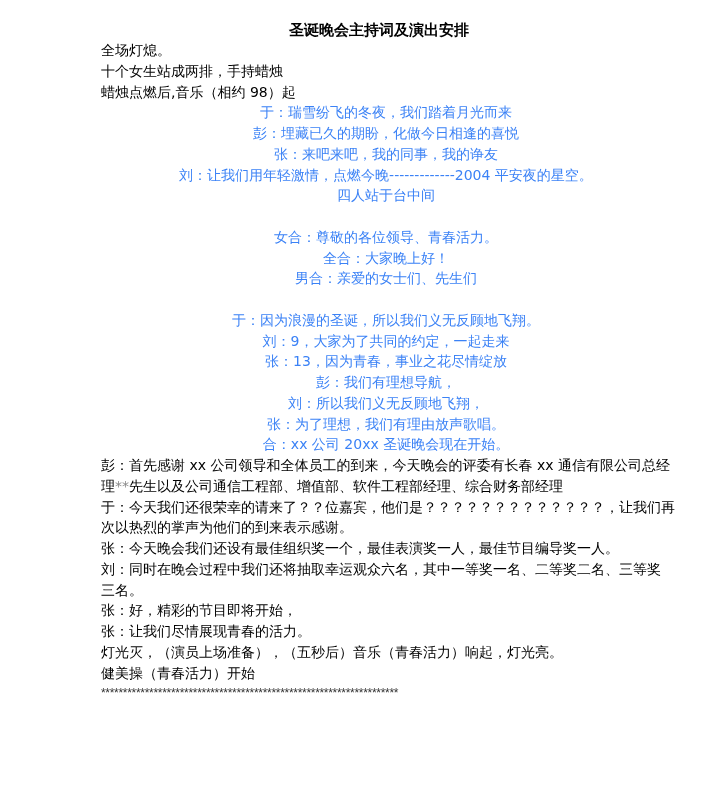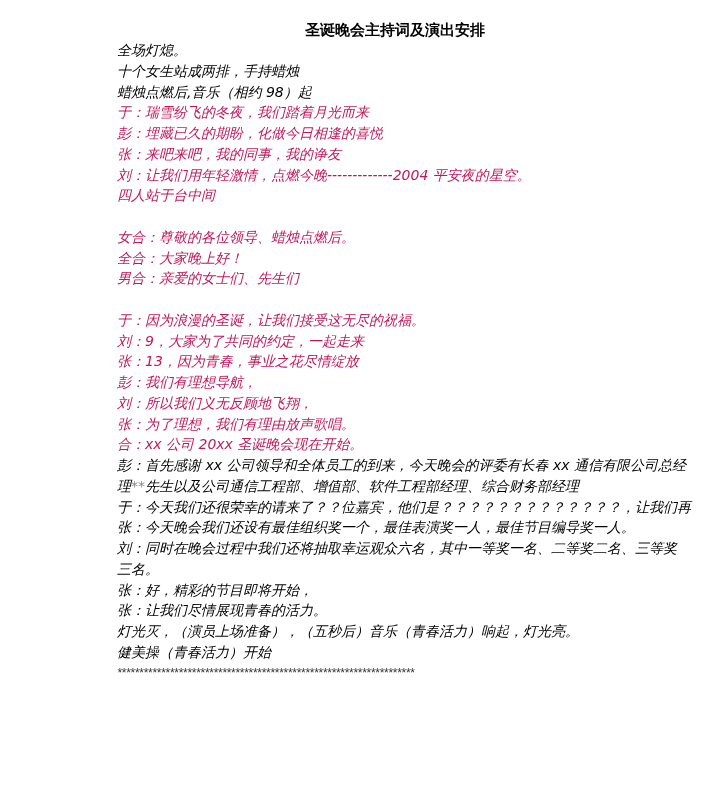--- a/index.html
+++ b/index.html
@@ -9,21 +9,21 @@
     }
     body {
       width: 728px;
       height: 789px;
       position: relative;
       overflow: hidden;
       font-family: "DejaVu Serif", "Liberation Serif", serif;
     }
     .page {
       position: absolute;
-      left: 16px;
+      left: 0;
       top: 0;
       width: 624px;
       height: 789px;
     }
     .doc-title {
       position: absolute;
       left: 0;
       width: 758px;
       top: 20px;
       text-align: center;
@@ -32,31 +32,30 @@
       color: #000000;
       line-height: 20px;
       letter-spacing: 0px;
       font-family: "DejaVu Sans", "Liberation Sans", sans-serif;
     }
     .doc-body {
       position: absolute;
       left: 101px;
       top: 40px;
       width: 570px;
-      font-style: italic;
     }
     .line {
       height: 20.75px;
       line-height: 20.75px;
       font-size: 14px;
       white-space: nowrap;
       color: #000000;
       font-family: "DejaVu Sans", "Liberation Sans", sans-serif;
     }
-    .line.red { color: #be185d; }
+    .line.red { color: #3b82f6; text-align: center; }
     .line.black { color: #000000; }
     .line .dim { color: #888888; }
     .line.stars {
       font-family: "Liberation Sans", sans-serif;
       font-size: 12px;
       color: #333333;
       letter-spacing: -0.3px;
     }
   </style>
 </head>
@@ -68,34 +67,35 @@
   <div class="doc-body">
     <div class="line black">全场灯熄。</div>
     <div class="line black">十个女生站成两排，手持蜡烛</div>
     <div class="line black">蜡烛点燃后,音乐（相约 98）起</div>
     <div class="line red">于：瑞雪纷飞的冬夜，我们踏着月光而来</div>
     <div class="line red">彭：埋藏已久的期盼，化做今日相逢的喜悦</div>
     <div class="line red">张：来吧来吧，我的同事，我的诤友</div>
     <div class="line red">刘：让我们用年轻激情，点燃今晚-------------2004 平安夜的星空。</div>
     <div class="line red">四人站于台中间</div>
     <div class="line black"></div>
-    <div class="line red">女合：尊敬的各位领导、蜡烛点燃后。</div>
+    <div class="line red">女合：尊敬的各位领导、青春活力。</div>
     <div class="line red">全合：大家晚上好！</div>
     <div class="line red">男合：亲爱的女士们、先生们</div>
     <div class="line black"></div>
-    <div class="line red">于：因为浪漫的圣诞，让我们接受这无尽的祝福。</div>
+    <div class="line red">于：因为浪漫的圣诞，所以我们义无反顾地飞翔。</div>
     <div class="line red">刘：9，大家为了共同的约定，一起走来</div>
     <div class="line red">张：13，因为青春，事业之花尽情绽放</div>
     <div class="line red">彭：我们有理想导航，</div>
     <div class="line red">刘：所以我们义无反顾地飞翔，</div>
     <div class="line red">张：为了理想，我们有理由放声歌唱。</div>
     <div class="line red">合：xx 公司 20xx 圣诞晚会现在开始。</div>
     <div class="line black">彭：首先感谢 xx 公司领导和全体员工的到来，今天晚会的评委有长春 xx 通信有限公司总经</div>
     <div class="line black"><span>理</span><span class="dim">**</span><span>先生以及公司通信工程部、增值部、软件工程部经理、综合财务部经理</span></div>
     <div class="line black">于：今天我们还很荣幸的请来了？？位嘉宾，他们是？？？？？？？？？？？？？，让我们再</div>
+    <div class="line black">次以热烈的掌声为他们的到来表示感谢。</div>
     <div class="line black">张：今天晚会我们还设有最佳组织奖一个，最佳表演奖一人，最佳节目编导奖一人。</div>
     <div class="line black">刘：同时在晚会过程中我们还将抽取幸运观众六名，其中一等奖一名、二等奖二名、三等奖</div>
     <div class="line black">三名。</div>
     <div class="line black">张：好，精彩的节目即将开始，</div>
     <div class="line black">张：让我们尽情展现青春的活力。</div>
     <div class="line black">灯光灭，（演员上场准备），（五秒后）音乐（青春活力）响起，灯光亮。</div>
     <div class="line black">健美操（青春活力）开始</div>
     <div class="line stars">********************************************************************</div>
   </div>
 </div>

